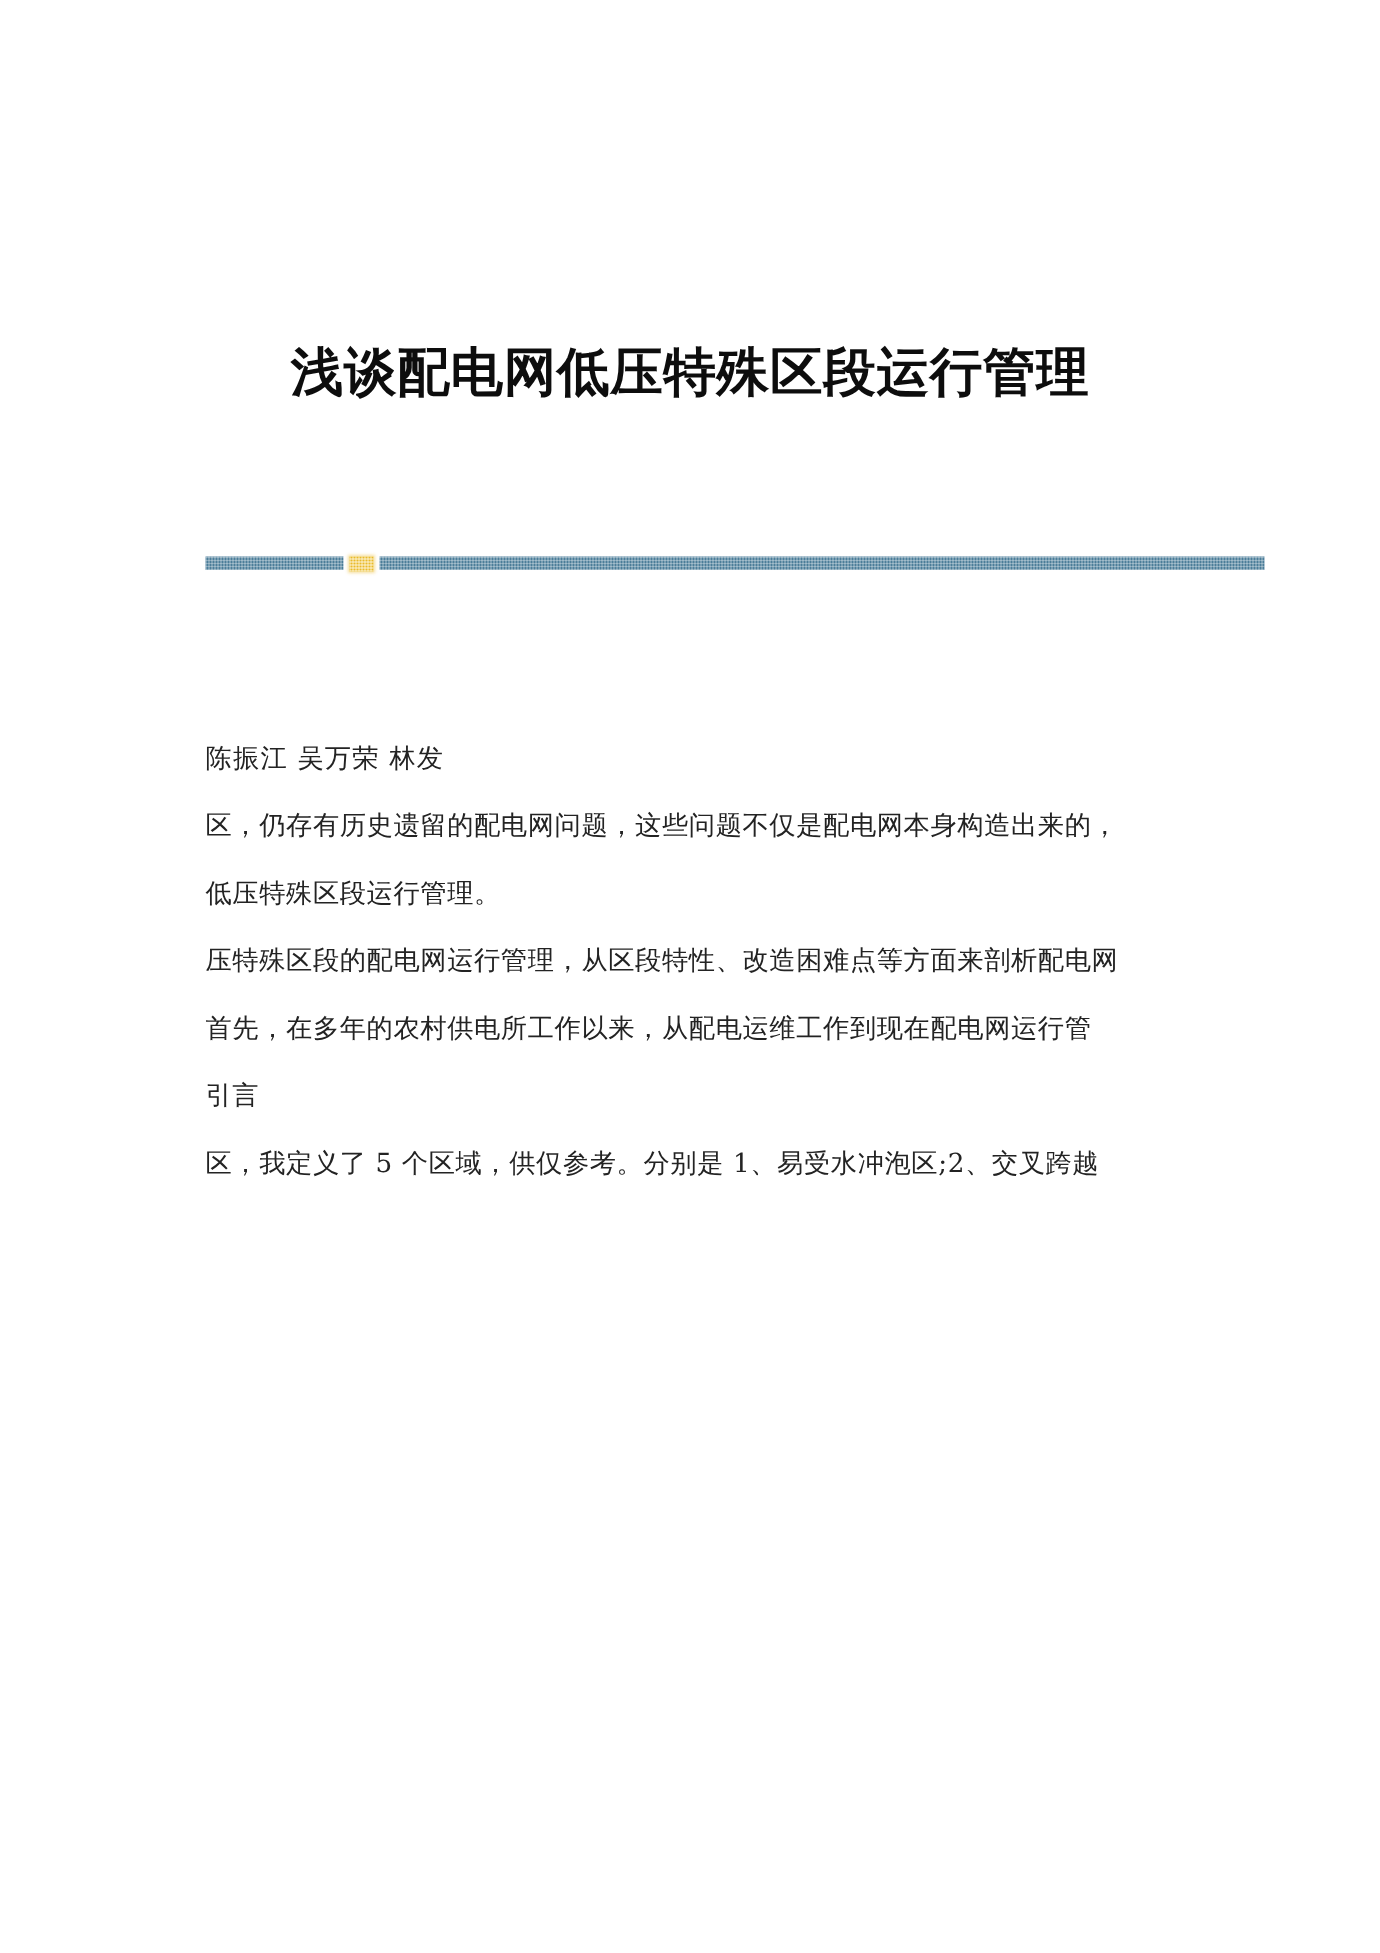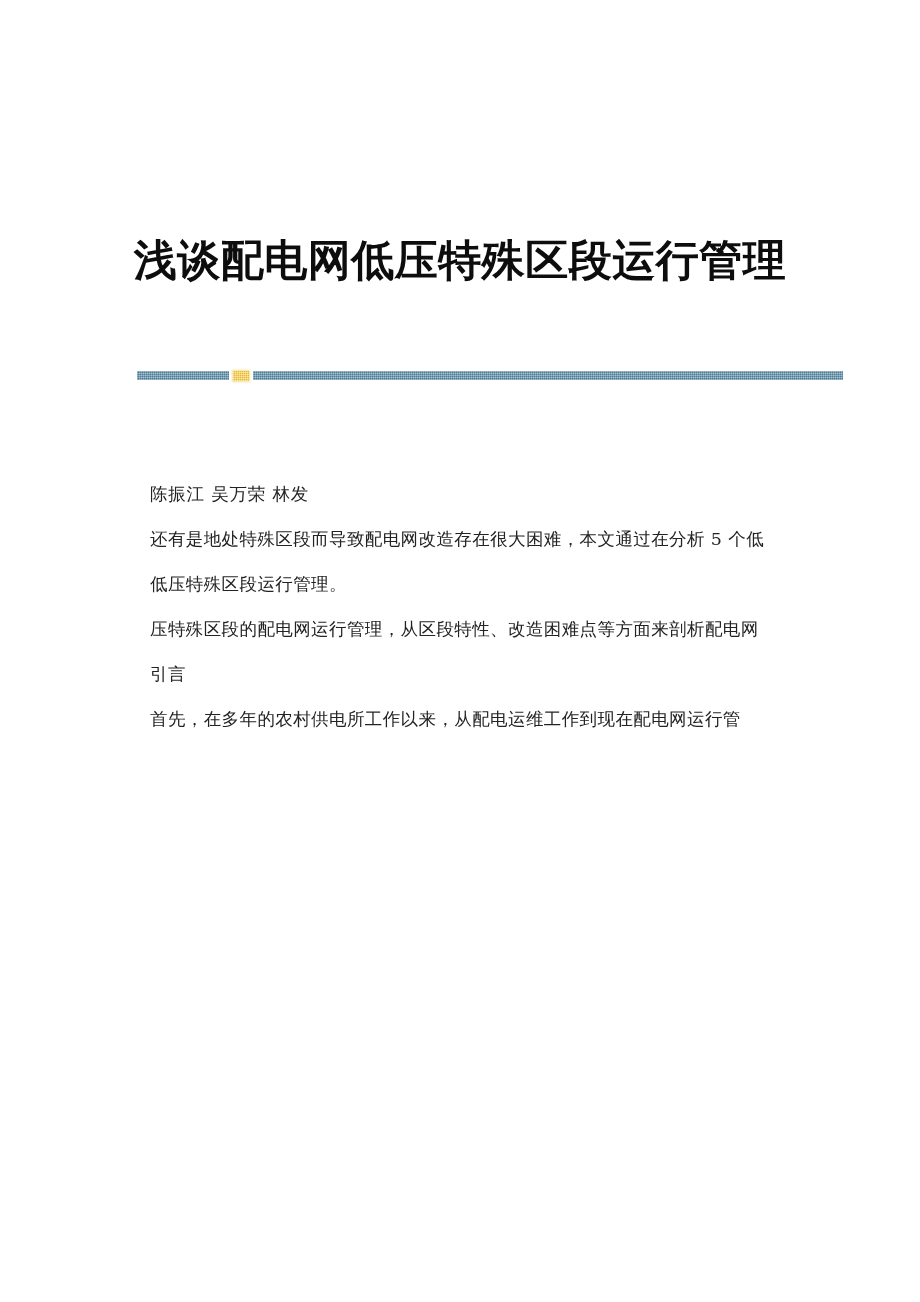--- a/index.html
+++ b/index.html
@@ -25,21 +25,21 @@
   }
 
   
   .doc-title {
     position: absolute;
     left: 0;
     top: 205px;
     width: 920px;
     text-align: center;
     font-family: "DejaVu Sans", "Liberation Sans", sans-serif;
-    font-size: 43px;
+    font-size: 35px;
     font-weight: 700;
     letter-spacing: 0.5px;
     color: #0d0d0d;
     line-height: 1.25;
     white-space: nowrap;
   }
 
   
   .divider-wrap {
     position: absolute;
@@ -85,23 +85,22 @@
       repeating-linear-gradient(90deg,
         rgba(255,245,190,0.45) 0px, rgba(255,245,190,0.45) 1px,
         rgba(0,0,0,0.00) 1px, rgba(0,0,0,0.00) 2px);
     box-shadow: 0 0 2px 1px rgba(233,185,44,0.45);
   }
 
   
   .body-block {
     position: absolute;
     left: 137px;
-    top: 472px;
+    top: 484px;
     width: 716px;
-    margin-left: 13px;
   }
   .line {
     font-size: 17.5px;
     line-height: 45px;
     height: 45px;
     color: #232323;
     letter-spacing: 0.4px;
     white-space: nowrap;
   }
   .line.authors {
@@ -116,20 +115,21 @@
   <h1 class="doc-title">浅谈配电网低压特殊区段运行管理</h1>
 
   <div class="divider-wrap">
     <div class="divider-bar"></div>
     <div class="divider-gap"></div>
     <div class="divider-gem"></div>
   </div>
 
   <div class="body-block">
     <div class="line authors">陈振江  吴万荣  林发</div>
-    <div class="line">还有是地处特殊区段而导致配电网改造存在很大困难，本文通过在分析 5 个低</div>
+    <div class="line">区，仍存有历史遗留的配电网问题，这些问题不仅是配电网本身构造出来的，</div>
     <div class="line">低压特殊区段运行管理。</div>
     <div class="line">压特殊区段的配电网运行管理，从区段特性、改造困难点等方面来剖析配电网</div>
+    <div class="line">首先，在多年的农村供电所工作以来，从配电运维工作到现在配电网运行管</div>
     <div class="line">引言</div>
-    <div class="line">首先，在多年的农村供电所工作以来，从配电运维工作到现在配电网运行管</div>
+    <div class="line">区，我定义了 5 个区域，供仅参考。分别是 1、易受水冲泡区;2、交叉跨越</div>
   </div>
 
 </div>
 
 </body></html>

